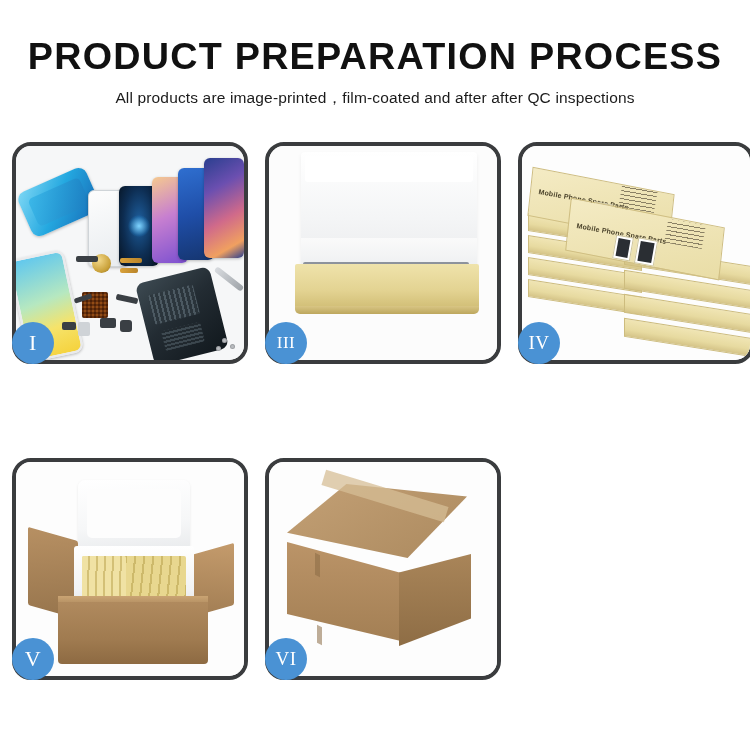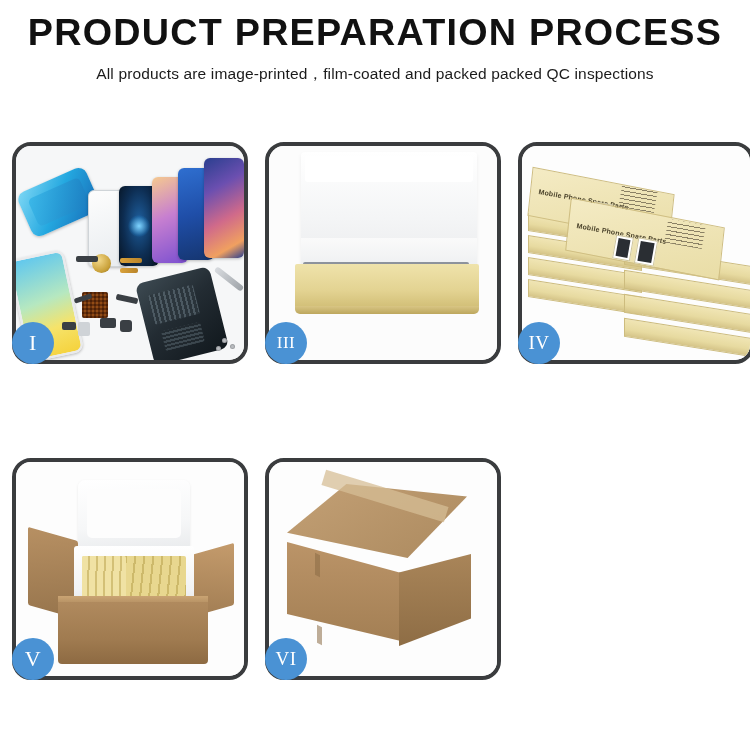--- a/index.html
+++ b/index.html
@@ -11,21 +11,21 @@
     width: 750px;
     height: 750px;
     overflow: hidden;
     font-family: "Liberation Sans", sans-serif;
     color: #111111;
     position: relative;
   }
 
   
   .header {
-    padding-top: 12px;
+    padding-top: 36px;
     text-align: center;
   }
   .page-title {
     font-family: "Liberation Sans", sans-serif;
     font-size: 37px;
     font-weight: bold;
     letter-spacing: 1.2px;
     color: #111111;
     line-height: 1.15;
     margin: 0;
@@ -376,21 +376,21 @@
   }
   .bx-seam {
     position:absolute; background:#8a6c46; opacity:.55;
   }
 </style>
 </head>
 <body>
 
 <div class="header">
   <h1 class="page-title">PRODUCT PREPARATION PROCESS</h1>
-  <p class="page-subtitle">All products are image-printed，film-coated and packed packed QC inspections</p>
+  <p class="page-subtitle">All products are image-printed，film-coated and after after QC inspections</p>
 </div>
 
 <div class="grid">
 
   <div class="card">
     <div class="card-inner p1">
       <div class="phone ph-teal"></div>
       <div class="phone ph-glass"></div>
       <div class="phone ph-dark"></div>
       <div class="phone ph-purple"></div>

